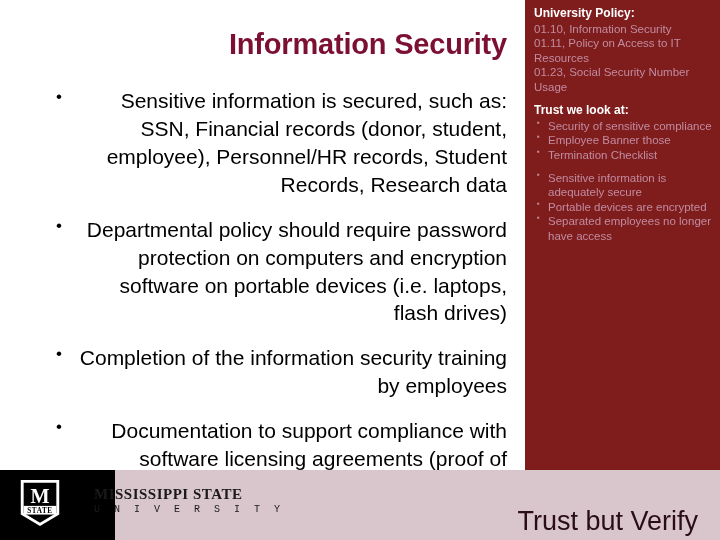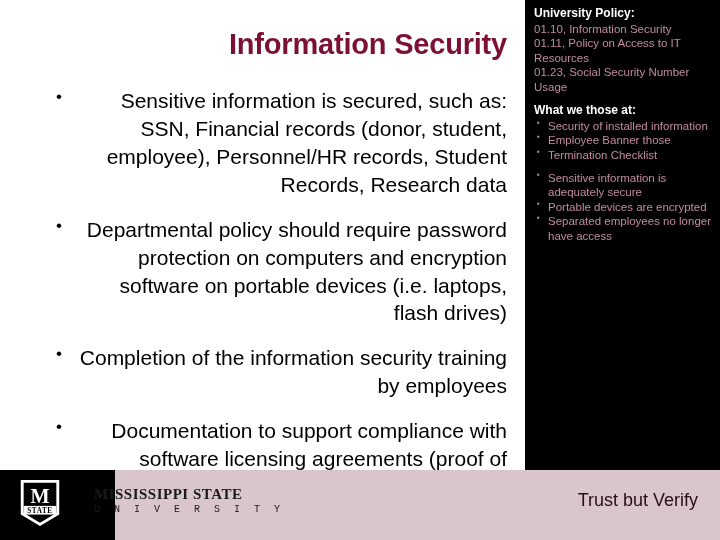--- a/index.html
+++ b/index.html
@@ -12,21 +12,21 @@
   .slide {
     position: relative;
     width: 720px; height: 540px;
     background: #ffffff;
   }
   
   .sidebar {
     position: absolute;
     left: 525px; top: 0;
     width: 195px; height: 470px;
-    background: #000000;
+    background: #7f1d1d;
     color: #c98fa3;
     padding: 6px 5px 6px 9px;
     font-size: 11.5px;
     line-height: 1.25;
   }
   .sidebar-heading {
     color: #ffffff;
     font-weight: bold;
     font-size: 12px;
     margin-bottom: 1px;
@@ -142,22 +142,22 @@
   .banner-sub {
     font-family: Liberation Mono, monospace;
     font-size: 10px;
     letter-spacing: 4px;
     color: #1a1a1a;
     margin-top: 1px;
   }
   .tagline {
     position: absolute;
     right: 22px;
-    top: 20px;
-    font-size: 18px;
+    top: 36px;
+    font-size: 27px;
     color: #2a0d16;
   }
 </style>
 </head>
 <body>
 
 <div class="slide">
 
   <div class="main">
     <div class="title">Information Security</div>
@@ -174,23 +174,23 @@
   <div class="sidebar">
 
     <div class="sidebar-block">
       <div class="sidebar-heading">University Policy:</div>
       <div class="sidebar-line">01.10, Information Security</div>
       <div class="sidebar-line">01.11, Policy on Access to IT Resources</div>
       <div class="sidebar-line">01.23, Social Security Number Usage</div>
     </div>
 
     <div class="sidebar-block">
-      <div class="sidebar-heading">What we those at:</div>
+      <div class="sidebar-heading">Trust we look at:</div>
       <ul>
-        <li>Security of installed information</li>
+        <li>Security of sensitive compliance</li>
         <li>Employee Banner those</li>
         <li>Termination Checklist</li>
       </ul>
     </div>
 
     <div class="sidebar-block">
       <ul>
         <li>Sensitive information is adequately secure</li>
         <li>Portable devices are encrypted</li>
         <li>Separated employees no longer have access</li>

